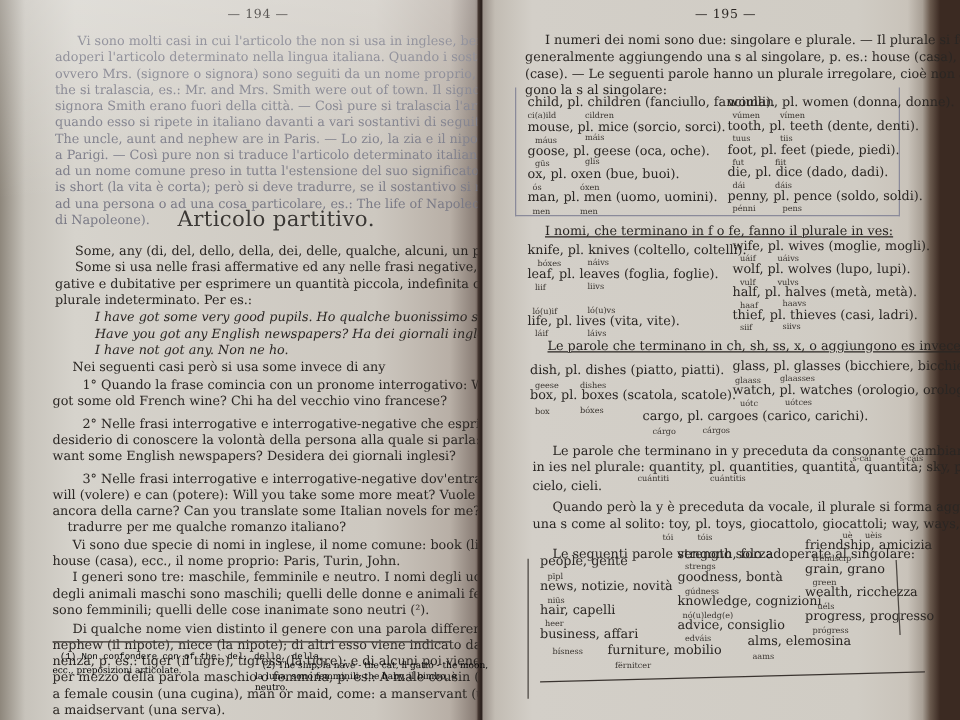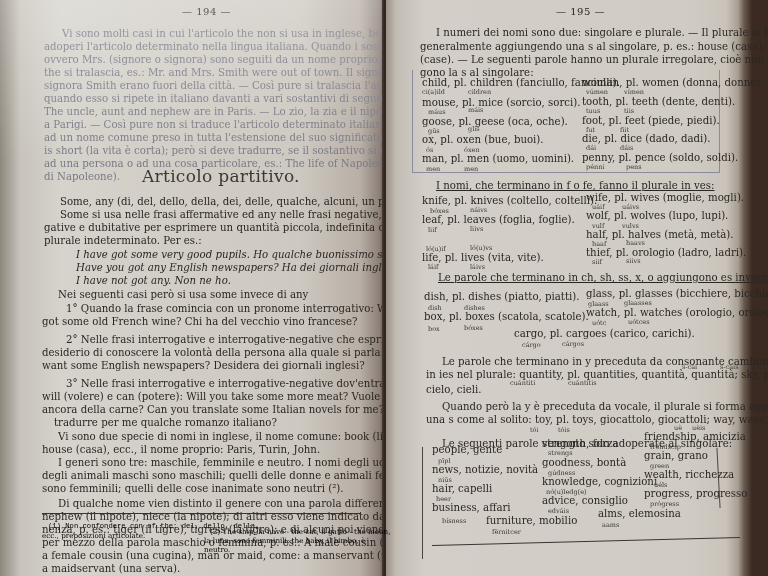--- a/index.html
+++ b/index.html
@@ -134,28 +134,28 @@
 
     <div class="t" style="left:200px;top:191px;">wife, pl. wives (moglie, mogli).</div>
     <div class="pron" style="left:206px;top:203px;">uáif</div>
     <div class="pron" style="left:236px;top:203px;">uáivs</div>
     <div class="t" style="left:200px;top:209px;">wolf, pl. wolves (lupo, lupi).</div>
     <div class="pron" style="left:206px;top:222px;">vulf</div>
     <div class="pron" style="left:236px;top:222px;">vulvs</div>
     <div class="t" style="left:200px;top:228px;">half, pl. halves (metà, metà).</div>
     <div class="pron" style="left:206px;top:240px;">haaf</div>
     <div class="pron" style="left:240px;top:239px;">haavs</div>
-    <div class="t" style="left:200px;top:246px;">thief, pl. orologio (ladro, ladri).</div>
+    <div class="t" style="left:200px;top:246px;">thief, pl. thieves (casi, ladri).</div>
     <div class="pron" style="left:206px;top:258px;">siif</div>
     <div class="pron" style="left:240px;top:257px;">siivs</div>
 
     <div class="t uline" style="left:52px;top:271px;">Le parole che terminano in ch, sh, ss, x, o aggiungono es invece di s:</div>
 
     <div class="t" style="left:38px;top:290px;">dish, pl. dishes (piatto, piatti).</div>
-    <div class="pron" style="left:42px;top:304px;">dish</div>
+    <div class="pron" style="left:42px;top:304px;">geese</div>
     <div class="pron" style="left:78px;top:304px;">dishes</div>
     <div class="t" style="left:38px;top:310px;">box, pl. boxes (scatola, scatole).</div>
     <div class="pron" style="left:42px;top:325px;">box</div>
     <div class="pron" style="left:78px;top:324px;">bóxes</div>
 
     <div class="t" style="left:200px;top:287px;">glass, pl. glasses (bicchiere, bicchieri).</div>
     <div class="pron" style="left:202px;top:300px;">glaass</div>
     <div class="pron" style="left:238px;top:299px;">glaasses</div>
     <div class="t" style="left:200px;top:306px;">watch, pl. watches (orologio, orologi).</div>
     <div class="pron" style="left:206px;top:319px;">uótc</div>

